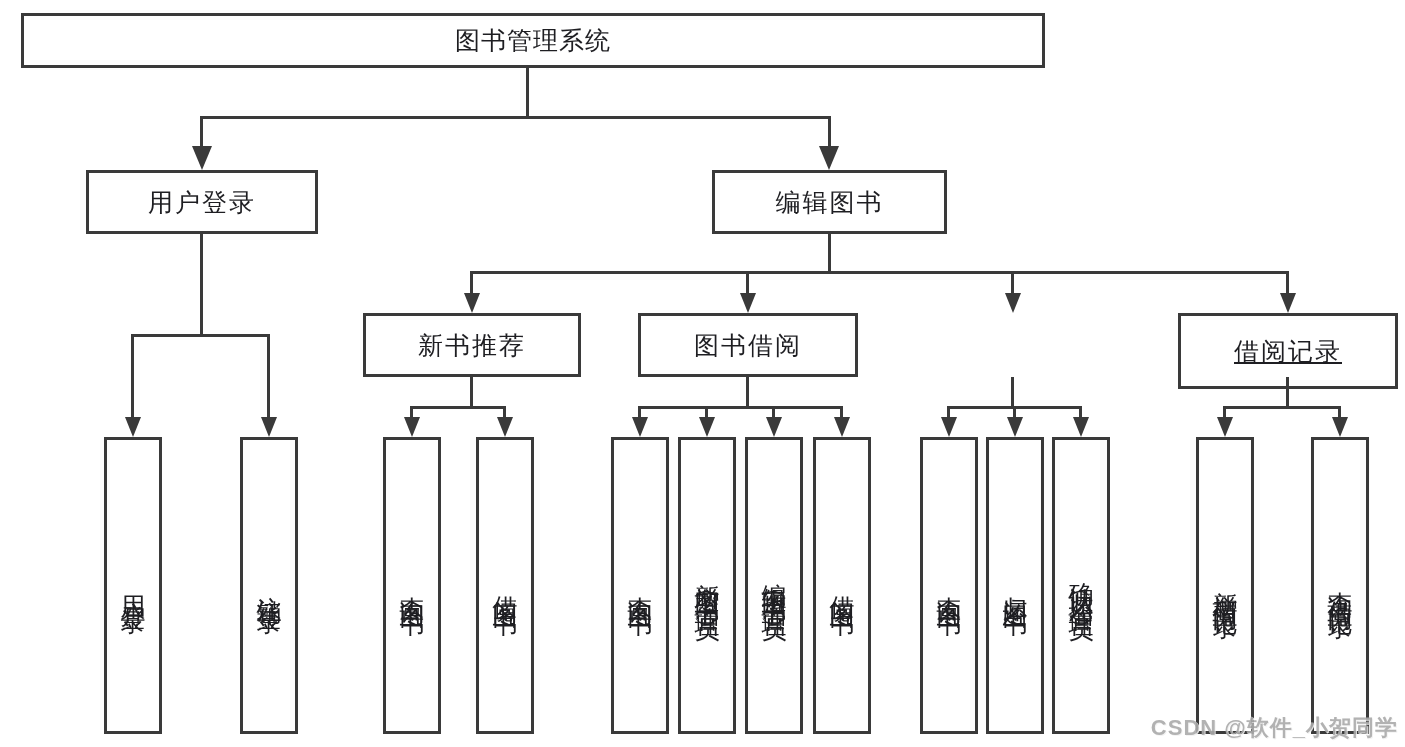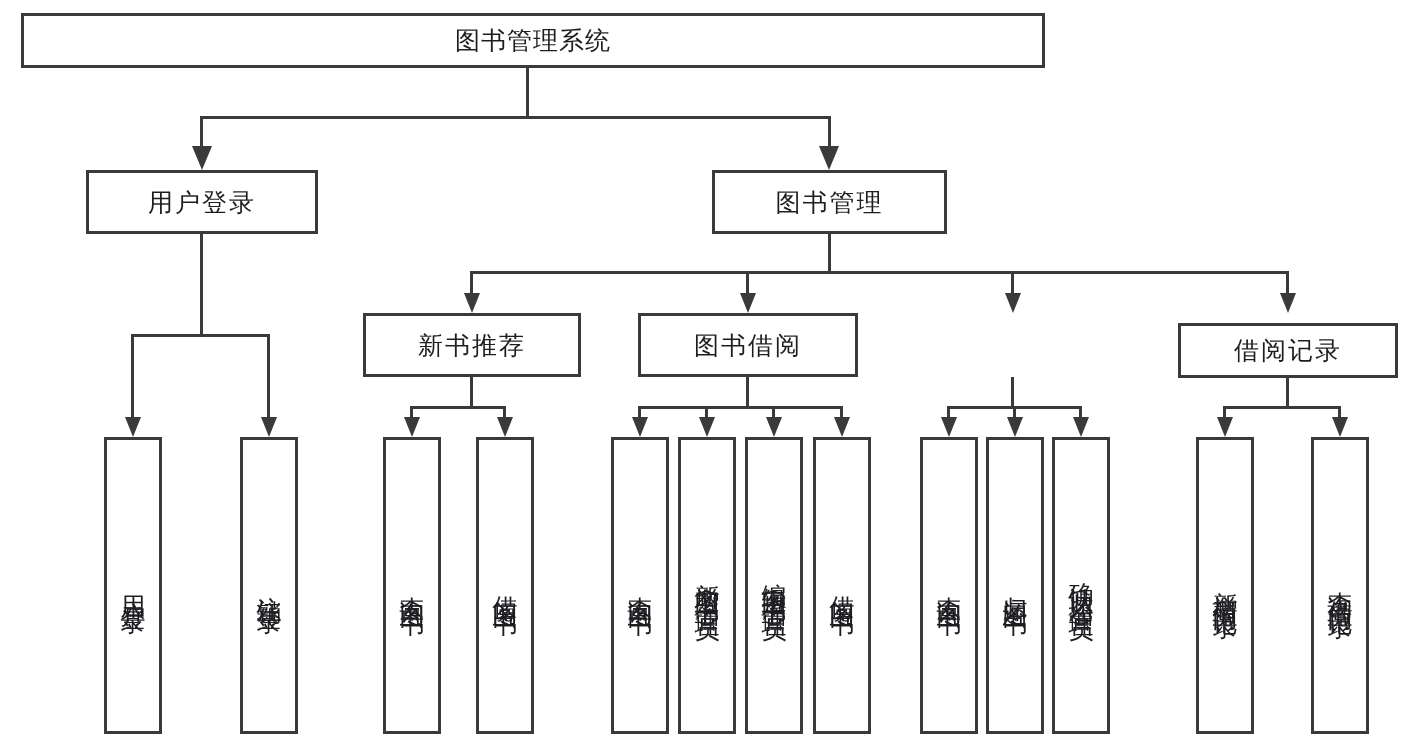--- a/index.html
+++ b/index.html
@@ -26,21 +26,21 @@
     top:437px;width:58px;height:297px;
   }
 
   
   #n-root{left:21px;top:13px;width:1024px;height:55px;letter-spacing:1px;}
   #n-ul{left:86px;top:170px;width:232px;height:64px;}
   #n-bm{left:712px;top:170px;width:235px;height:64px;}
   #n-nbr{left:363px;top:313px;width:218px;height:64px;}
   #n-bb{left:638px;top:313px;width:220px;height:64px;}
   #n-cb{left:903px;top:313px;width:220px;height:64px;}
-  #n-br{left:1178px;top:323px;width:220px;height:55px;}
+  #n-br{left:1178px;top:313px;width:220px;height:76px;text-decoration:underline;}
   #l1{left:104px;} #l2{left:240px;} #l3{left:383px;} #l4{left:476px;}
   #l5{left:611px;} #l6{left:678px;} #l7{left:745px;} #l8{left:813px;}
   #l9{left:920px;} #l10{left:986px;} #l11{left:1052px;}
   #l12{left:1196px;} #l13{left:1311px;}
 
   
   .hl{position:absolute;height:3px;background:#3a3a3a;}
   .vl{position:absolute;width:3px;background:#3a3a3a;}
   .ar{position:absolute;width:0;height:0;
       border-left:10px solid transparent;border-right:10px solid transparent;
@@ -65,21 +65,21 @@
   <div class="box h" id="n-root">图书管理系统</div>
 
   <div class="vl" style="left:526px;top:68px;height:51px"></div>
   <div class="hl" style="left:201px;top:116px;width:630px"></div>
   <div class="vl" style="left:200px;top:116px;height:32px"></div>
   <div class="ar" style="left:192px;top:146px"></div>
   <div class="vl" style="left:828px;top:116px;height:32px"></div>
   <div class="ar" style="left:819px;top:146px"></div>
 
   <div class="box h" id="n-ul">用户登录</div>
-  <div class="box h" id="n-bm">图书管理</div>
+  <div class="box h" id="n-bm">编辑图书</div>
 
   <div class="vl" style="left:200px;top:234px;height:103px"></div>
   <div class="hl" style="left:131px;top:334px;width:139px"></div>
   <div class="vl" style="left:131px;top:334px;height:85px"></div>
   <div class="ar2" style="left:125px;top:417px"></div>
   <div class="vl" style="left:267px;top:334px;height:85px"></div>
   <div class="ar2" style="left:261px;top:417px"></div>
 
   <div class="vl" style="left:828px;top:234px;height:40px"></div>
   <div class="hl" style="left:470px;top:271px;width:819px"></div>
@@ -137,14 +137,15 @@
   <div class="box v" id="l5">查询图书</div>
   <div class="box v" id="l6">新增图书（管理员）</div>
   <div class="box v" id="l7">编辑图书（管理员）</div>
   <div class="box v" id="l8">借阅图书</div>
   <div class="box v" id="l9">查询图书</div>
   <div class="box v" id="l10">归还图书</div>
   <div class="box v" id="l11">确认归还（管理员）</div>
   <div class="box v" id="l12">新增借阅记录</div>
   <div class="box v" id="l13">查询借阅记录</div>
 
+  <div id="watermark">CSDN @软件_小贺同学</div>
 
 </div>
 
 </body></html>

